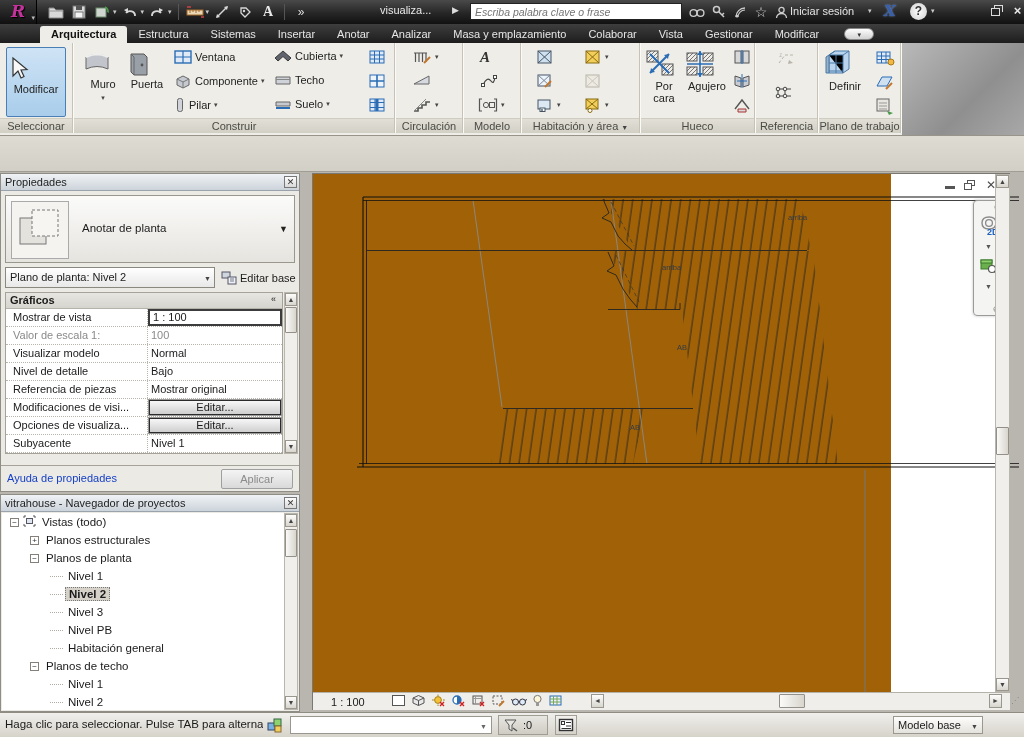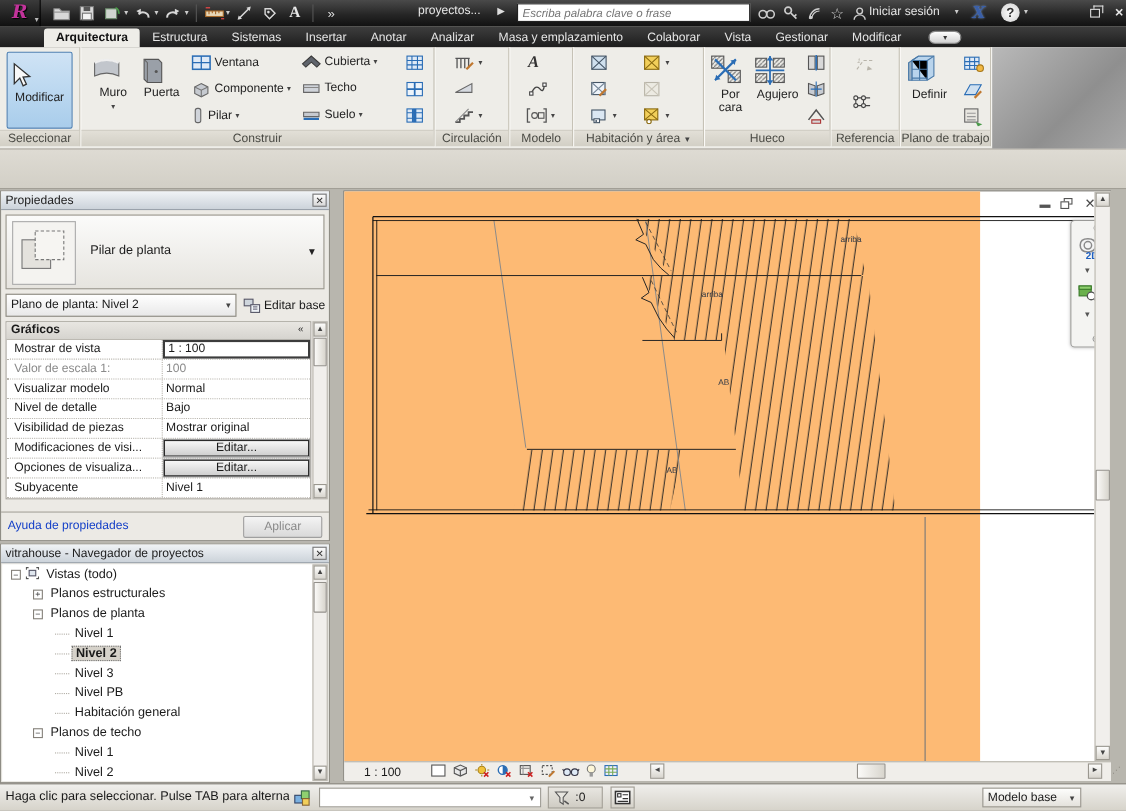--- a/index.html
+++ b/index.html
@@ -115,21 +115,21 @@
   
   .sb { background:#f1efec; border:1px solid #b9b6ae; position:absolute; }
   .sbarrow { position:absolute; left:0; width:100%; height:13px; background:linear-gradient(#fdfdfc,#d8d5ce);
     border:1px solid #9a978f; text-align:center; font-size:7px; color:#444; line-height:12px; }
   .sbthumb { position:absolute; left:0; width:100%; background:linear-gradient(90deg,#fbfaf8,#d8d5cd);
     border:1px solid #93908a; border-radius:1px; }
   .sbh { background:#f1efec; }
 
   
   #canvas { position:absolute; left:312px; top:1px; width:698px; height:537px; background:#fff; border:1px solid #7a7870; }
-  #draw { position:absolute; left:0; top:0; width:578px; height:518px; background:#fdba74; }
+  #draw { position:absolute; left:0; top:0; width:578px; height:518px; background:#a16207;padding-left:24px; }
   #vctl { position:absolute; right:10px; top:6px; display:flex; gap:9px; }
   .vc { width:13px; height:11px; position:relative; color:#4a4a4a; }
   .vc-min { border-bottom:3px solid #555; height:9px; width:10px; }
   .vc-rest .r1{ position:absolute; left:3px; top:0; width:8px; height:6px; border:1px solid #555; }
   .vc-rest .r2{ position:absolute; left:0; top:3px; width:8px; height:7px; border:1px solid #555; background:#fff; }
   .vc-x { font-size:12px; font-weight:bold; line-height:10px; }
   #navbar { position:absolute; left:660px; top:26px; width:31px; height:116px; background:rgba(243,243,241,.95);
     border:1px solid #9a9a98; border-radius:4px; box-shadow:0 0 3px rgba(0,0,0,.25); }
   #navbar .nclose { position:absolute; right:2px; top:1px; color:#8a8a8a; font-size:9px; }
   #navwheel { position:absolute; left:5px; top:13px; width:20px; height:18px; }
@@ -243,21 +243,21 @@
               <circle cx="5" cy="5" r="1.2" fill="#d8d8d8"></circle>
             </svg>
           </i>
         </span>
       <span class="qbtn">
           <i class="ic"><span style="color:#e8e8e8;font:bold 14px 'Liberation Serif',serif">A</span></i>
         </span>
       <span class="qsep"></span>
       <span class="qbtn" style="color:#ddd;font-size:12px">»</span>
     </div>
-    <div id="doctitle">proyectos...</div>
+    <div id="doctitle">visualiza...</div>
     <div id="docfly">▶</div>
     <input id="searchbox" placeholder="Escriba palabra clave o frase" style="">
     <span class="infoic" style="left:688px">
         <i class="ic">
           <svg width="16" height="12" viewBox="0 0 16 12">
             <circle cx="4.5" cy="7" r="3.4" fill="none" stroke="#ccc" stroke-width="1.4"></circle>
             <circle cx="11.5" cy="7" r="3.4" fill="none" stroke="#ccc" stroke-width="1.4"></circle>
             <path d="M7,5 h2" stroke="#ccc" stroke-width="1.4"></path>
           </svg>
         </i>
@@ -682,21 +682,21 @@
     <div class="palette" id="props">
       <div class="ptitle">
         <span>Propiedades</span>
         <span class="pclose">✕</span>
       </div>
       <div id="typesel">
         <span class="thumb"><i class="ic"><svg width="56" height="56" viewBox="0 0 56 56">
                 <rect x="8" y="16" width="26" height="26" fill="#e4e2dd" stroke="#777"></rect>
                 <rect x="20" y="8" width="26" height="26" fill="#f6f5f2" stroke="#777" stroke-dasharray="3,2"></rect>
               </svg></i></span>
-        <span class="tname">Pilar de planta</span>
+        <span class="tname">Anotar de planta</span>
         <span class="tdd">▼</span>
       </div>
       <div id="instrow">
         <div id="instcombo">
           <span>Plano de planta: Nivel 2</span>
           <span class="dd">▼</span>
         </div>
         <div id="edittype">
           <i class="ic">
               <svg width="16" height="14" viewBox="0 0 16 14">
@@ -724,21 +724,21 @@
             </div>
             <div class="grow">
               <span class="glabel">Visualizar modelo</span>
               <span class="gval">Normal</span>
             </div>
             <div class="grow">
               <span class="glabel">Nivel de detalle</span>
               <span class="gval">Bajo</span>
             </div>
             <div class="grow">
-              <span class="glabel">Visibilidad de piezas</span>
+              <span class="glabel">Referencia de piezas</span>
               <span class="gval">Mostrar original</span>
             </div>
             <div class="grow">
               <span class="glabel">Modificaciones de visi...</span>
               <span class="gval">
                 <span class="gbtn">Editar...</span>
               </span>
             </div>
             <div class="grow">
               <span class="glabel">Opciones de visualiza...</span>

